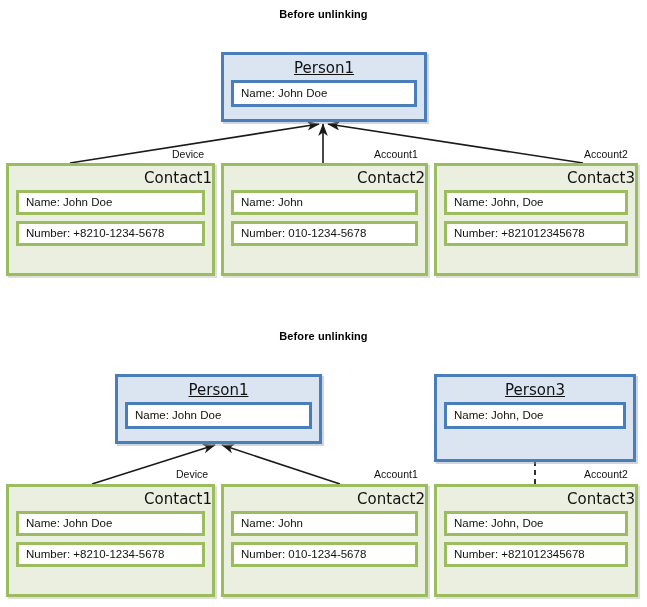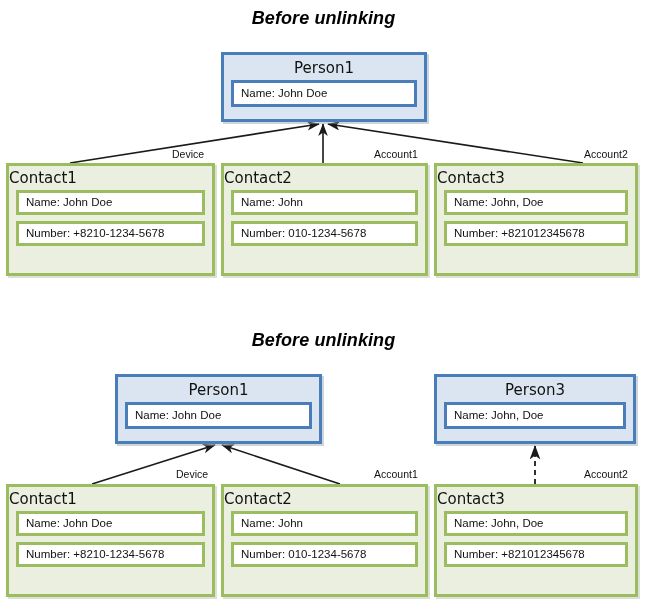--- a/index.html
+++ b/index.html
@@ -25,42 +25,42 @@
     left: 0; top: 0;
     width: 647px;
     height: 607px;
     pointer-events: none;
   }
   .section-title {
     position: absolute;
     width: 100%;
     text-align: center;
     font-weight: bold;
-    font-size: 18px;
+    font-size: 11px;
     color: #000000;
     font-family: "Liberation Sans", sans-serif;
     letter-spacing: 0.1px;
-    font-style: italic;
   }
   
   .person-box {
     position: absolute;
     background: #dbe5f1;
     border: 3px solid #4a7ebb;
     box-sizing: border-box;
     box-shadow: 2px 2px 0 rgba(150,160,175,0.45);
   }
   .person-title {
     text-align: center;
     font-size: 15px;
     color: #111111;
     padding-top: 5px;
     padding-bottom: 3px;
     font-family: "DejaVu Sans", sans-serif;
     line-height: 1.15;
+    text-decoration: underline;
   }
   .person-field {
     background: #ffffff;
     border: 3px solid #4a7ebb;
     box-sizing: border-box;
     margin: 0 7px 6px 7px;
     font-size: 11.5px;
     color: #111111;
     padding: 4px 7px 5px 7px;
     font-family: "Liberation Sans", sans-serif;
@@ -68,21 +68,21 @@
   }
   
   .contact-box {
     position: absolute;
     background: #ebefe0;
     border: 3px solid #9cbd5f;
     box-sizing: border-box;
     box-shadow: 2px 2px 0 rgba(170,175,160,0.40);
   }
   .contact-title {
-    text-align: left;
+    text-align: right;
     font-size: 15px;
     color: #111111;
     padding-top: 4px;
     padding-bottom: 3px;
     font-family: "DejaVu Sans", sans-serif;
     line-height: 1.15;
   }
   .contact-field {
     background: #ffffff;
     border: 3px solid #9cbd5f;
@@ -166,21 +166,21 @@
     <div class="contact-field">Number:  +821012345678</div>
   </div>
 
   <div class="section-title" style="top:330px;">Before unlinking</div>
 
   <div class="person-box" style="left:115px; top:374px; width:207px; height:70px;">
     <div class="person-title">Person1</div>
     <div class="person-field">Name:  John Doe</div>
   </div>
 
-  <div class="person-box" style="left:434px; top:374px; width:202px; height:70px;">
+  <div class="person-box" style="left:434px; top:374px; width:202px; height:88px;">
     <div class="person-title">Person3</div>
     <div class="person-field">Name:  John, Doe</div>
   </div>
 
   <div class="edge-label" style="left:176px; top:468px;">Device</div>
   <div class="edge-label" style="left:374px; top:468px;">Account1</div>
   <div class="edge-label" style="left:584px; top:468px;">Account2</div>
 
   <div class="contact-box" style="left:6px; top:484px; width:209px; height:113px;">
     <div class="contact-title">Contact1</div>

